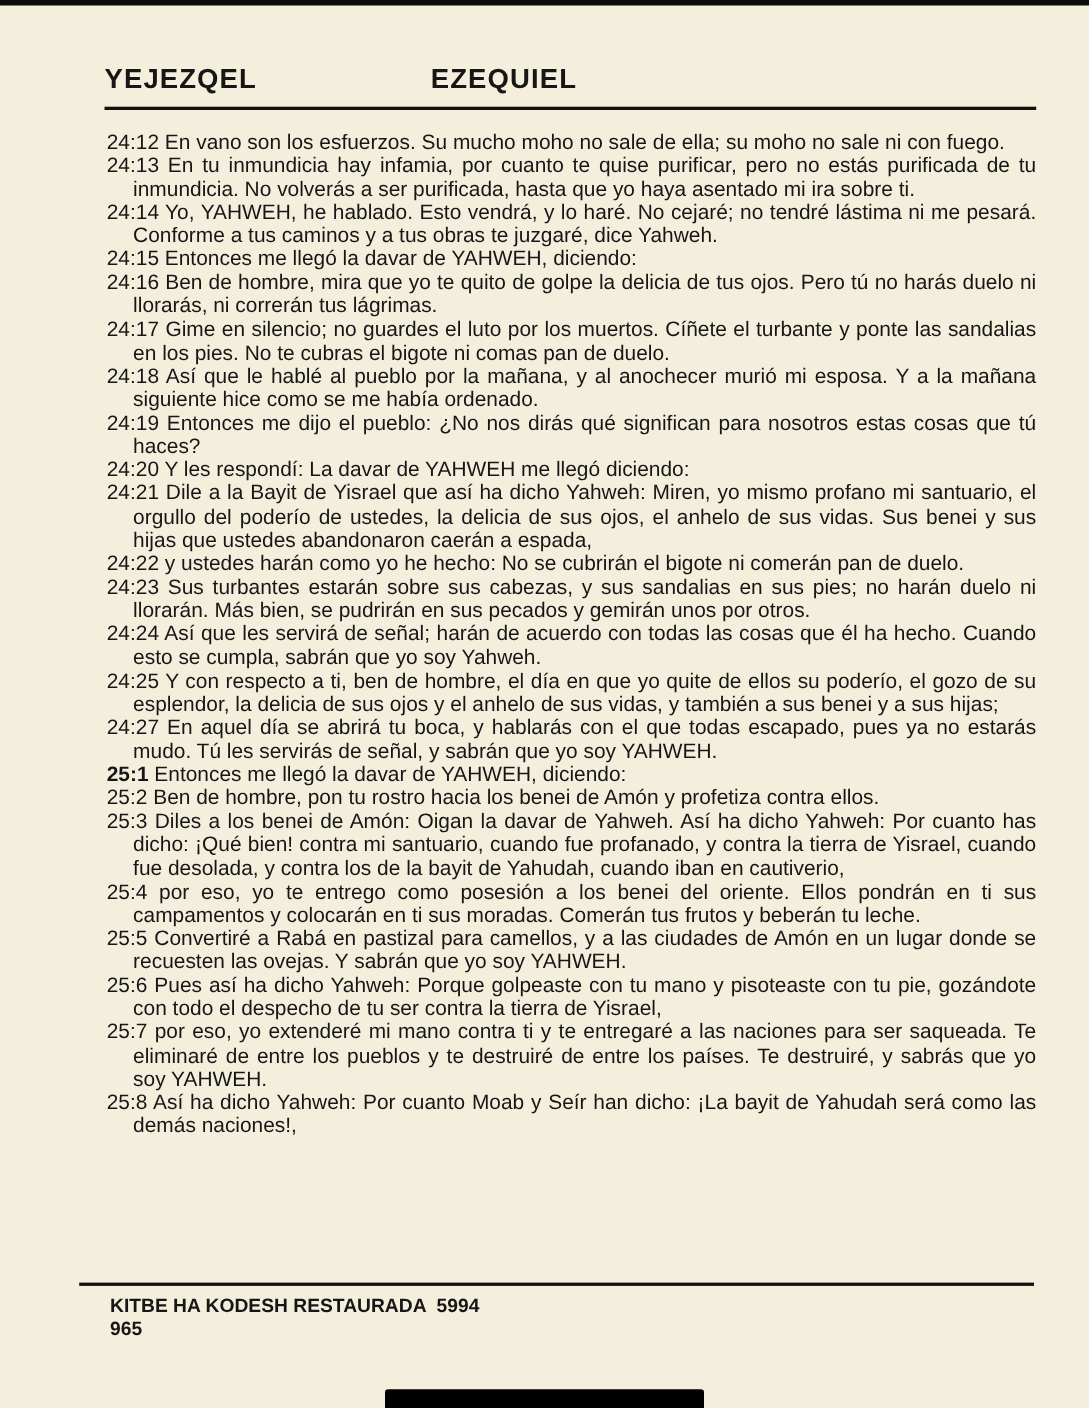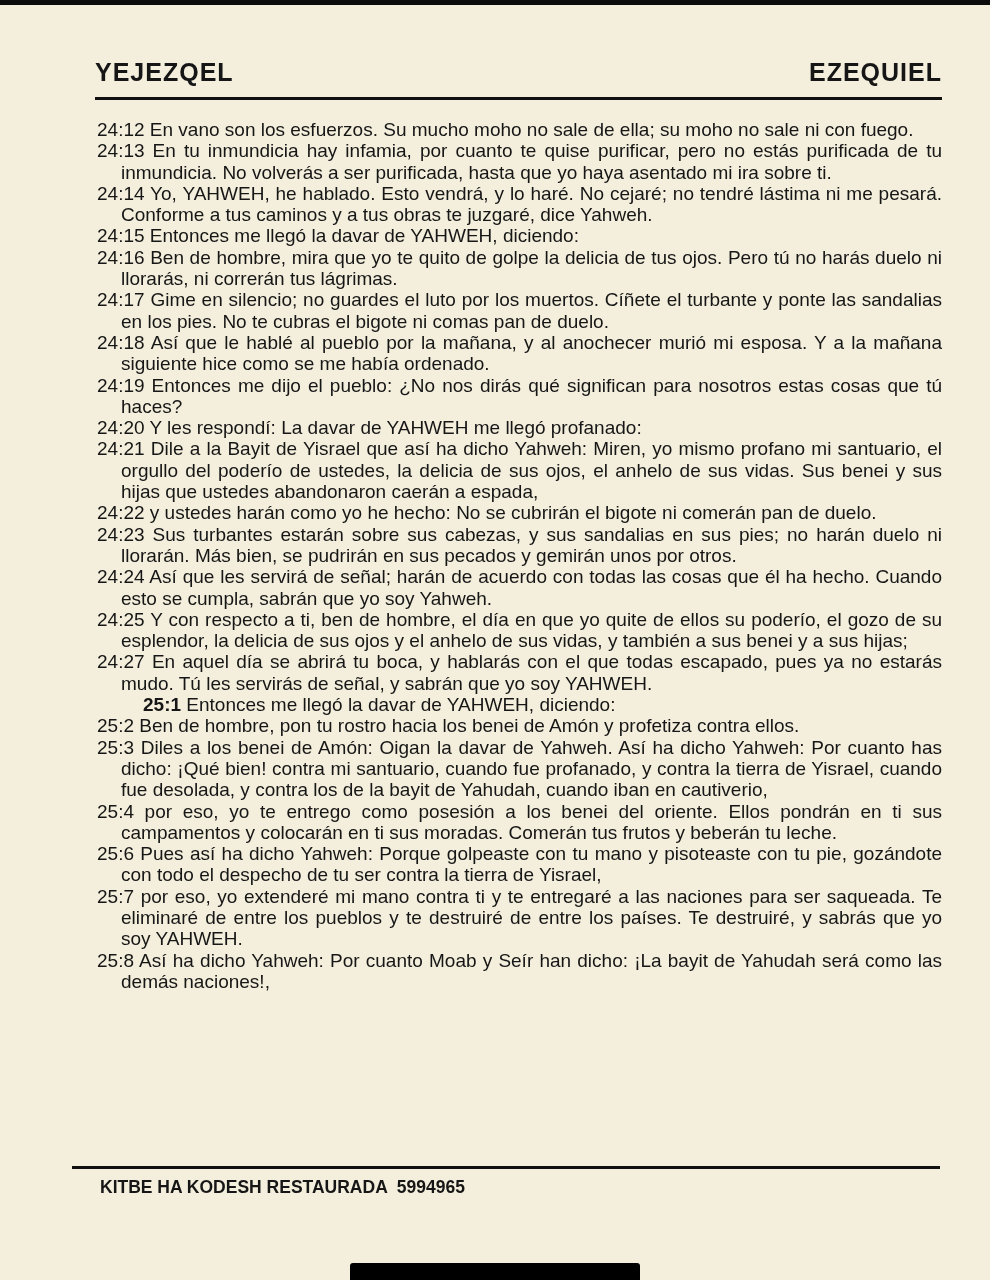--- a/index.html
+++ b/index.html
@@ -20,21 +20,21 @@
     top: 0; left: 0; right: 0;
     height: 5px;
     background: #0c0c0c;
   }
   .header {
     position: absolute;
     top: 58px;
     left: 95px;
     width: 847px;
     display: flex;
-    justify-content: space-between;
+    justify-content: flex-start;
     gap: 158px;
   }
   .header .title {
     font-size: 25px;
     font-weight: bold;
     letter-spacing: 1px;
   }
   .header-rule {
     position: absolute;
     top: 97px;
@@ -51,38 +51,39 @@
     font-size: 19px;
     line-height: 21.3px;
     text-align: justify;
   }
   .verse {
     margin: 0;
     padding-left: 24px;
     text-indent: -24px;
   }
   .vnum { font-weight: normal; }
-  .vnum.bold { font-weight: bold; margin-left: 46px; }
+  .vnum.bold { font-weight: bold; }
   .footer-rule {
     position: absolute;
     top: 1166px;
     left: 72px;
     width: 868px;
     height: 3px;
     background: #111;
   }
   .footer {
     position: absolute;
     top: 1177px;
     left: 100px;
     width: 840px;
     display: flex;
-    justify-content: flex-start;
+    justify-content: center;
     font-weight: bold;
     font-size: 17.5px;
+    flex-direction: column;
   }
   .footer .left { white-space: pre-wrap; }
   .bottom-bar {
     position: absolute;
     bottom: 0;
     left: 50%;
     transform: translateX(-50%);
     width: 290px;
     height: 17px;
     background: #000;
@@ -102,31 +103,32 @@
 
 <div class="content">
     <p class="verse"><span class="vnum">24:12</span><span> En vano son los esfuerzos. Su mucho moho no sale de ella; su moho no sale ni con fuego.</span></p>
     <p class="verse"><span class="vnum">24:13</span><span> En tu inmundicia hay infamia, por cuanto te quise purificar, pero no estás purificada de tu inmundicia. No volverás a ser purificada, hasta que yo haya asentado mi ira sobre ti.</span></p>
     <p class="verse"><span class="vnum">24:14</span><span> Yo, YAHWEH, he hablado. Esto vendrá, y lo haré. No cejaré; no tendré lástima ni me pesará. Conforme a tus caminos y a tus obras te juzgaré, dice Yahweh.</span></p>
     <p class="verse"><span class="vnum">24:15</span><span> Entonces me llegó la davar de YAHWEH, diciendo:</span></p>
     <p class="verse"><span class="vnum">24:16</span><span> Ben de hombre, mira que yo te quito de golpe la delicia de tus ojos. Pero tú no harás duelo ni llorarás, ni correrán tus lágrimas.</span></p>
     <p class="verse"><span class="vnum">24:17</span><span> Gime en silencio; no guardes el luto por los muertos. Cíñete el turbante y ponte las sandalias en los pies. No te cubras el bigote ni comas pan de duelo.</span></p>
     <p class="verse"><span class="vnum">24:18</span><span> Así que le hablé al pueblo por la mañana, y al anochecer murió mi esposa. Y a la mañana siguiente hice como se me había ordenado.</span></p>
     <p class="verse"><span class="vnum">24:19</span><span> Entonces me dijo el pueblo: ¿No nos dirás qué significan para nosotros estas cosas que tú haces?</span></p>
-    <p class="verse"><span class="vnum">24:20</span><span> Y les respondí: La davar de YAHWEH me llegó profanado:</span></p>
+    <p class="verse"><span class="vnum">24:20</span><span> Y les respondí: La davar de YAHWEH me llegó diciendo:</span></p>
     <p class="verse"><span class="vnum">24:21</span><span> Dile a la Bayit de Yisrael que así ha dicho Yahweh: Miren, yo mismo profano mi santuario, el orgullo del poderío de ustedes, la delicia de sus ojos, el anhelo de sus vidas. Sus benei y sus hijas que ustedes abandonaron caerán a espada,</span></p>
     <p class="verse"><span class="vnum">24:22</span><span> y ustedes harán como yo he hecho: No se cubrirán el bigote ni comerán pan de duelo.</span></p>
     <p class="verse"><span class="vnum">24:23</span><span> Sus turbantes estarán sobre sus cabezas, y sus sandalias en sus pies; no harán duelo ni llorarán. Más bien, se pudrirán en sus pecados y gemirán unos por otros.</span></p>
     <p class="verse"><span class="vnum">24:24</span><span> Así que les servirá de señal; harán de acuerdo con todas las cosas que él ha hecho. Cuando esto se cumpla, sabrán que yo soy Yahweh.</span></p>
     <p class="verse"><span class="vnum">24:25</span><span> Y con respecto a ti, ben de hombre, el día en que yo quite de ellos su poderío, el gozo de su esplendor, la delicia de sus ojos y el anhelo de sus vidas, y también a sus benei y a sus hijas;</span></p>
     <p class="verse"><span class="vnum">24:27</span><span> En aquel día se abrirá tu boca, y hablarás con el que todas escapado, pues ya no estarás mudo. Tú les servirás de señal, y sabrán que yo soy YAHWEH.</span></p>
     <p class="verse"><span class="vnum bold">25:1</span><span> Entonces me llegó la davar de YAHWEH, diciendo:</span></p>
     <p class="verse"><span class="vnum">25:2</span><span> Ben de hombre, pon tu rostro hacia los benei de Amón y profetiza contra ellos.</span></p>
     <p class="verse"><span class="vnum">25:3</span><span> Diles a los benei de Amón: Oigan la davar de Yahweh. Así ha dicho Yahweh: Por cuanto has dicho: ¡Qué bien! contra mi santuario, cuando fue profanado, y contra la tierra de Yisrael, cuando fue desolada, y contra los de la bayit de Yahudah, cuando iban en cautiverio,</span></p>
     <p class="verse"><span class="vnum">25:4</span><span> por eso, yo te entrego como posesión a los benei del oriente. Ellos pondrán en ti sus campamentos y colocarán en ti sus moradas. Comerán tus frutos y beberán tu leche.</span></p>
+    <p class="verse"><span class="vnum">25:5</span><span> Convertiré a Rabá en pastizal para camellos, y a las ciudades de Amón en un lugar donde se recuesten las ovejas. Y sabrán que yo soy YAHWEH.</span></p>
     <p class="verse"><span class="vnum">25:6</span><span> Pues así ha dicho Yahweh: Porque golpeaste con tu mano y pisoteaste con tu pie, gozándote con todo el despecho de tu ser contra la tierra de Yisrael,</span></p>
     <p class="verse"><span class="vnum">25:7</span><span> por eso, yo extenderé mi mano contra ti y te entregaré a las naciones para ser saqueada. Te eliminaré de entre los pueblos y te destruiré de entre los países. Te destruiré, y sabrás que yo soy YAHWEH.</span></p>
     <p class="verse"><span class="vnum">25:8</span><span> Así ha dicho Yahweh: Por cuanto Moab y Seír han dicho: ¡La bayit de Yahudah será como las demás naciones!,</span></p>
   </div>
 
 <div class="footer-rule"></div>
 <div class="footer">
   <span class="left">KITBE HA KODESH RESTAURADA  5994</span>
   <span class="right">965</span>
 </div>

